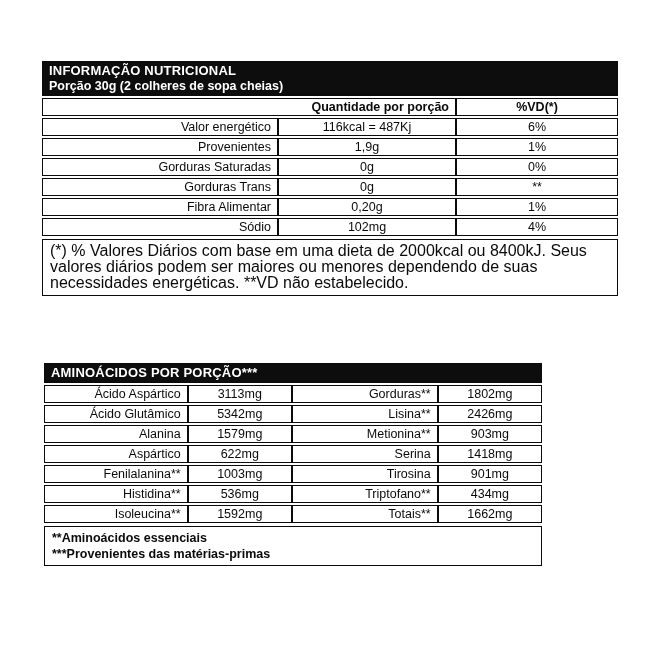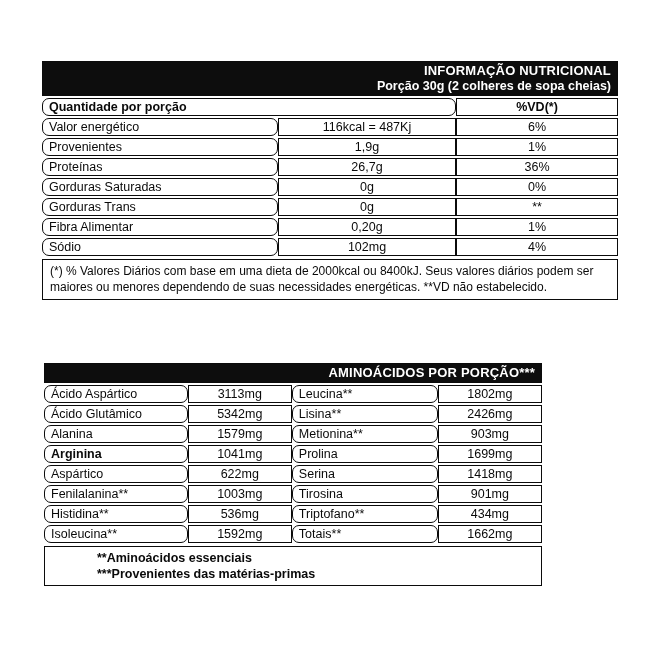--- a/index.html
+++ b/index.html
@@ -29,42 +29,42 @@
     line-height: 14px;
     height: 17px;
     padding: 1px 6px;
     overflow: hidden;
     white-space: nowrap;
     background: #ffffff;
   }
   td.hdr-cell {
     background: #0d0d0d !important;
     color: #ffffff;
-    text-align: right;
+    text-align: left;
     font-weight: bold;
     padding: 2px 4px;
   }
   .hdr-line1 { font-size: 13px; line-height: 16px; letter-spacing: .2px; }
   .hdr-line2 { font-size: 12.5px; line-height: 15px; }
-  td.col-name   { text-align: left; border-radius: 7px; }
+  td.col-name   { text-align: right; }
   td.col-center { text-align: center; margin-left: 16px; }
   td.qty-cell   { font-weight: bold; height: 22px; line-height: 22px; }
   .bold { font-weight: bold; }
 
   .note-box {
     border: 1.5px solid #0b0b0b;
     margin-top: 1px;
     padding: 3px 7px 4px 7px;
-    font-size: 12px;
+    font-size: 16px;
     line-height: 16px;
     white-space: normal;
     background: #ffffff;
   }
   #amino-notes { line-height: 16px; padding: 3px 7px; font-weight: bold; font-size: 12.5px; }
-  #amino-notes div { white-space: nowrap; margin-left: 45px; }
+  #amino-notes div { white-space: nowrap; }
 </style>
 </head>
 <body>
 
 <div class="page">
 
   <div class="label-block" id="nutrition-block">
     <table class="lbl">
       <colgroup>
           <col style="width:236px">
@@ -84,25 +84,20 @@
       </tr>
       <tr>
         <td class="col-name">Valor energético</td>
         <td class="col-center">116kcal = 487Kj</td>
         <td class="col-center">6%</td>
       </tr>
       <tr>
         <td class="col-name">Provenientes</td>
         <td class="col-center">1,9g</td>
         <td class="col-center">1%</td>
-      </tr>
-      <tr>
-        <td class="col-name">Proteínas</td>
-        <td class="col-center">26,7g</td>
-        <td class="col-center">36%</td>
       </tr>
       <tr>
         <td class="col-name">Gorduras Saturadas</td>
         <td class="col-center">0g</td>
         <td class="col-center">0%</td>
       </tr>
       <tr>
         <td class="col-name">Gorduras Trans</td>
         <td class="col-center">0g</td>
         <td class="col-center">**</td>
@@ -132,40 +127,34 @@
         </colgroup>
       <tbody>
           <tr>
         <td class="hdr-cell" colspan="4">
           <div class="hdr-line1">AMINOÁCIDOS POR PORÇÃO***</div>
         </td>
       </tr>
       <tr>
         <td class="col-name">Ácido Aspártico</td>
         <td class="col-center">3113mg</td>
-        <td class="col-name">Leucina**</td>
+        <td class="col-name">Gorduras**</td>
         <td class="col-center">1802mg</td>
       </tr>
       <tr>
         <td class="col-name">Ácido Glutâmico</td>
         <td class="col-center">5342mg</td>
         <td class="col-name">Lisina**</td>
         <td class="col-center">2426mg</td>
       </tr>
       <tr>
         <td class="col-name">Alanina</td>
         <td class="col-center">1579mg</td>
         <td class="col-name">Metionina**</td>
         <td class="col-center">903mg</td>
-      </tr>
-      <tr>
-        <td class="col-name bold">Arginina</td>
-        <td class="col-center">1041mg</td>
-        <td class="col-name">Prolina</td>
-        <td class="col-center">1699mg</td>
       </tr>
       <tr>
         <td class="col-name">Aspártico</td>
         <td class="col-center">622mg</td>
         <td class="col-name">Serina</td>
         <td class="col-center">1418mg</td>
       </tr>
       <tr>
         <td class="col-name">Fenilalanina**</td>
         <td class="col-center">1003mg</td>

